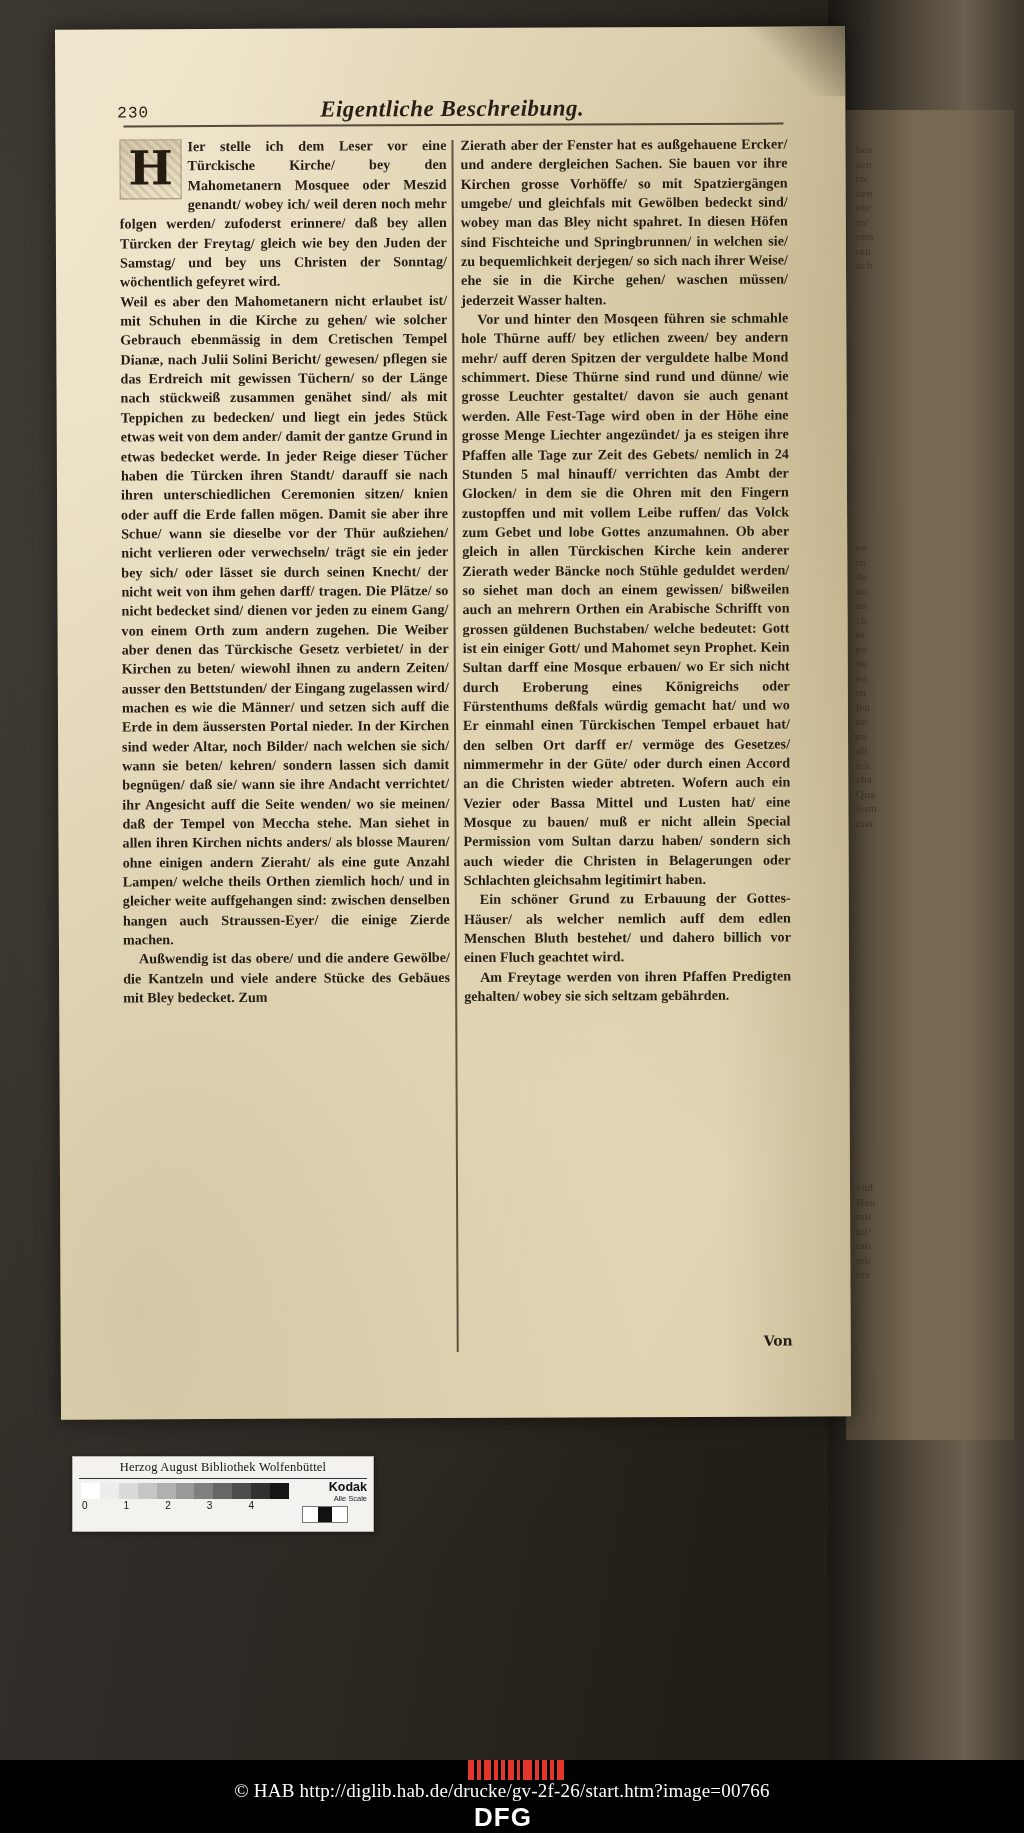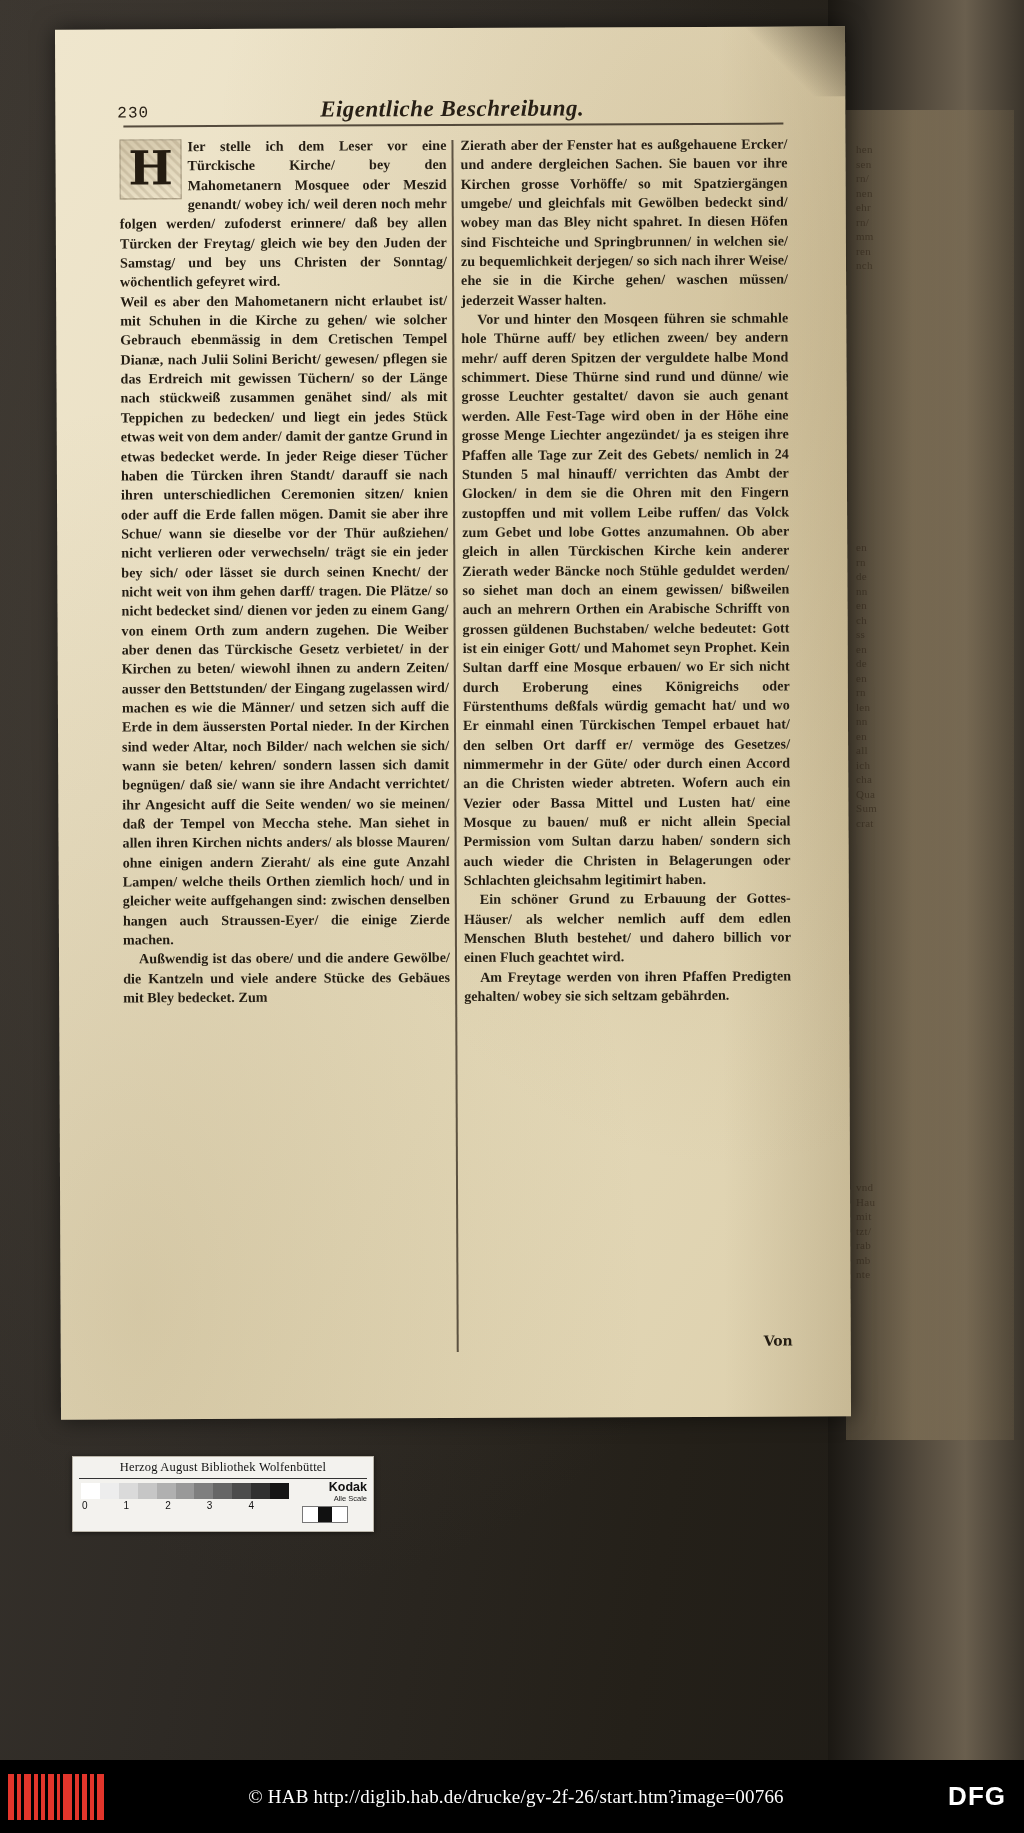--- a/index.html
+++ b/index.html
@@ -261,20 +261,21 @@
   }
 
   
   .footer {
     position: absolute;
     left: 0; bottom: 0;
     width: 1024px; height: 73px;
     background: #000;
     display: flex;
     align-items: center;
+    flex-direction: column;
   }
   .footer-bars {
     width: 96px; height: 46px;
     margin-left: 8px;
     display: flex;
     gap: 3px;
     align-items: stretch;
   }
   .footer-bars i {
     display: block;

